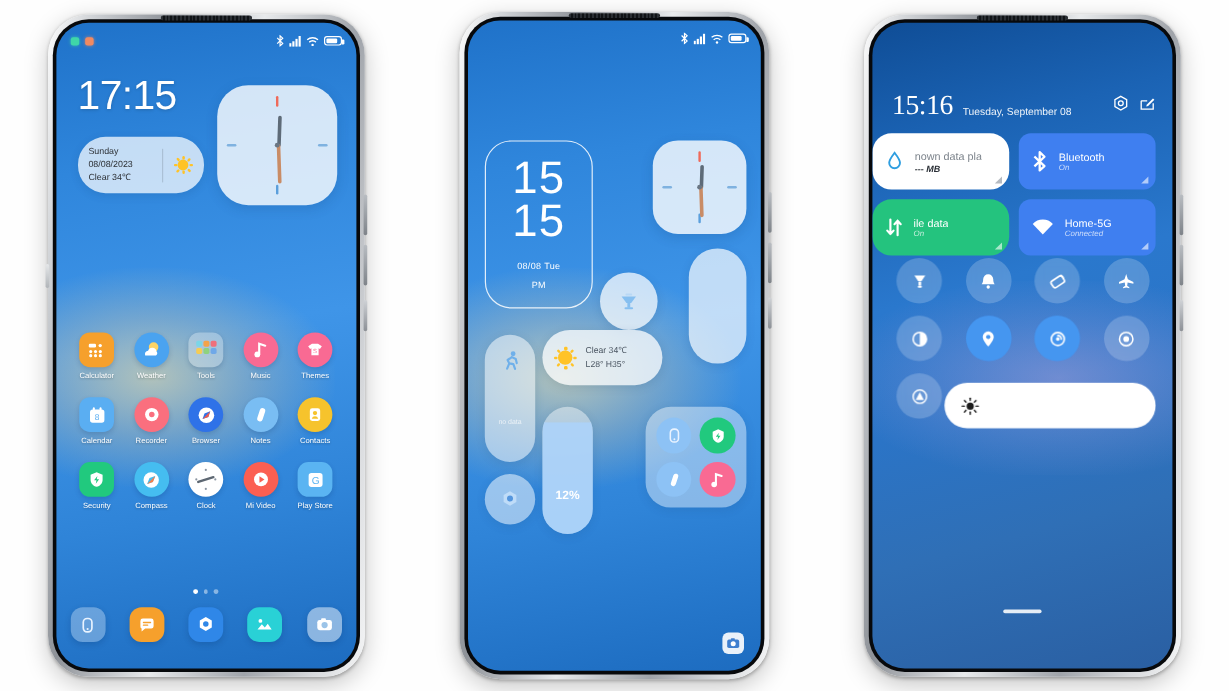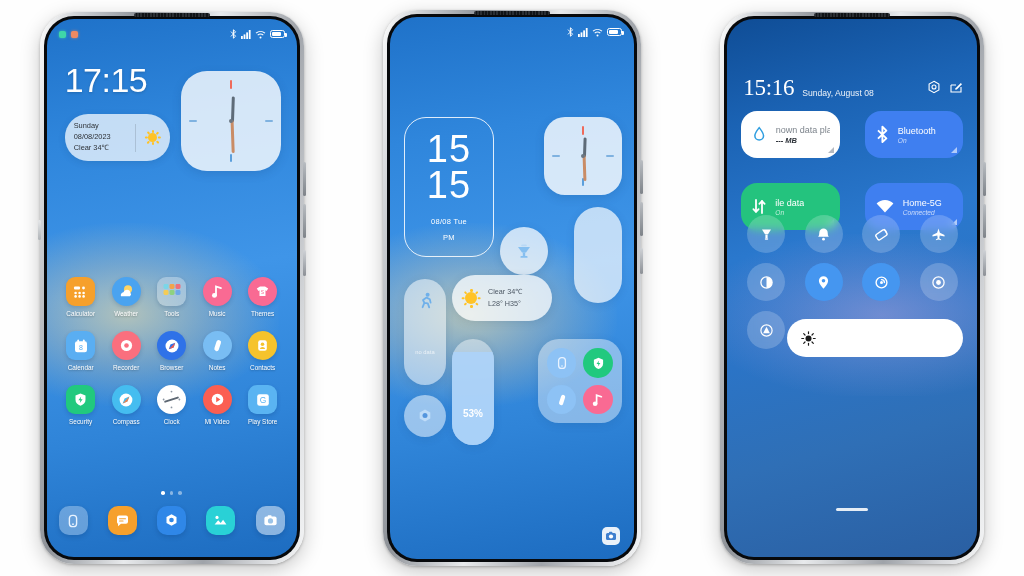--- a/index.html
+++ b/index.html
@@ -225,27 +225,27 @@
   .cc-screen { background: linear-gradient(165deg,#0f4d96 0%,#1b63b4 18%,#2a78cd 40%,#2b74c6 58%,#2f6fb6 76%,#2a5fa2 100%); }
   .cc-screen::after {
     content:""; position:absolute; left:-10%; top:40%; width:120%; height:30%;
     background: radial-gradient(ellipse at 60% 50%, rgba(214,176,226,.40) 0%, rgba(190,170,225,.20) 40%, rgba(160,180,225,0) 74%);
     pointer-events:none;
   }
   .cc-head { position:absolute; left:16px; right:14px; top:56px; display:flex; align-items:flex-end; gap:8px; }
   .cc-time { color:#fff; font-size:23px; font-weight:300; letter-spacing:-.3px;font-family:Liberation Serif, serif; }
   .cc-date { color:rgba(255,255,255,.92); font-size:8.6px; padding-bottom:3px; flex:1; }
   .cc-hicon { padding-bottom:3px; }
-  .cc-tiles { position:absolute; left:14px; right:14px; top:92px; display:grid; grid-template-columns:1fr 1fr; gap:25px; }
+  .cc-tiles { position:absolute; left:0; right:14px; top:92px; display:grid; grid-template-columns:1fr 1fr; gap:8px; }
   .cc-tile {
     height:47px; border-radius:16px; display:flex; align-items:center; gap:8px; padding:0 10px;
     position:relative; overflow:hidden;
   }
   .cc-tile.white { background:#ffffff; }
-  .cc-tile.blue  { background:#3f7ff0; }
+  .cc-tile.blue  { background:#3f7ff0;border-radius:10px; }
   .cc-tile.green { background:#24c37e; }
   .cct-txt { display:flex; flex-direction:column; gap:1px; min-width:0; }
   .cct-t { font-size:9px; white-space:nowrap; overflow:hidden; }
   .cct-s { font-size:6.6px; white-space:nowrap; overflow:hidden;font-style:italic; }
   .cc-tile.white .cct-t { color:#7d848c; }
   .cc-tile.white .cct-s { color:#2b3037; font-weight:700; font-size:7.5px; }
   .cc-tile.blue .cct-t, .cc-tile.green .cct-t { color:#fff; }
   .cc-tile.blue .cct-s, .cc-tile.green .cct-s { color:rgba(255,255,255,.72); }
   .cc-corner { position:absolute; right:6px; bottom:5px; width:0; height:0; border-style:solid; border-width:0 0 6px 6px; }
   .cc-tile.white .cc-corner { border-color:transparent transparent rgba(120,130,142,.55) transparent; }
@@ -616,21 +616,21 @@
             <span class="sun-ray" style="height:19px;margin:-9.5px 0 0 -1.15px;transform:rotate(135deg)"></span>
           </span>
           <div class="mww-t1">
             <div>Clear 34℃</div>
             <div>L28° H35°</div>
           </div>
         </div>
 
         <div class="mw-battery">
           <span class="mw-bat-fill" style="height: 88%;"></span>
-          <span class="mw-bat-txt">53%</span>
+          <span class="mw-bat-txt">12%</span>
         </div>
 
         <div class="mw-folder">
           <div class="fo-ic" style="background:#8dc2f5">
             <svg width="16" height="16" viewBox="0 0 16 16">
                 <rect x="4.6" y="2.6" width="6.8" height="10.8" rx="3" fill="none" stroke="#e9f3ff" stroke-width="1.3"></rect>
                 <circle cx="8" cy="11" r=".8" fill="#e9f3ff"></circle>
               </svg>
           </div>
           <div class="fo-ic" style="background:#21c97e">
@@ -675,21 +675,21 @@
     <div class="notch-speaker"></div>
     <div class="side-btn v1"></div>
     <div class="side-btn v2"></div>
     <div class="side-btn pw"></div>
     <div class="bezel">
       <div class="screen cc-screen">
 
 
         <div class="cc-head">
           <div class="cc-time">15:16</div>
-          <div class="cc-date">Sunday, August 08</div>
+          <div class="cc-date">Tuesday, September 08</div>
           <div class="cc-hicon">
             <svg width="14" height="14" viewBox="0 0 14 14">
               <path d="M7 1.3l4.9 2.8v5.8L7 12.7 2.1 9.9V4.1z" fill="none" stroke="#fff" stroke-width="1.1"></path>
               <circle cx="7" cy="7" r="2" fill="none" stroke="#fff" stroke-width="1.1"></circle>
             </svg>
           </div>
           <div class="cc-hicon">
             <svg width="14" height="14" viewBox="0 0 14 14">
               <path d="M2 5v7h10V7" fill="none" stroke="#fff" stroke-width="1.1"></path>
               <path d="M2 5h5" fill="none" stroke="#fff" stroke-width="1.1"></path>

